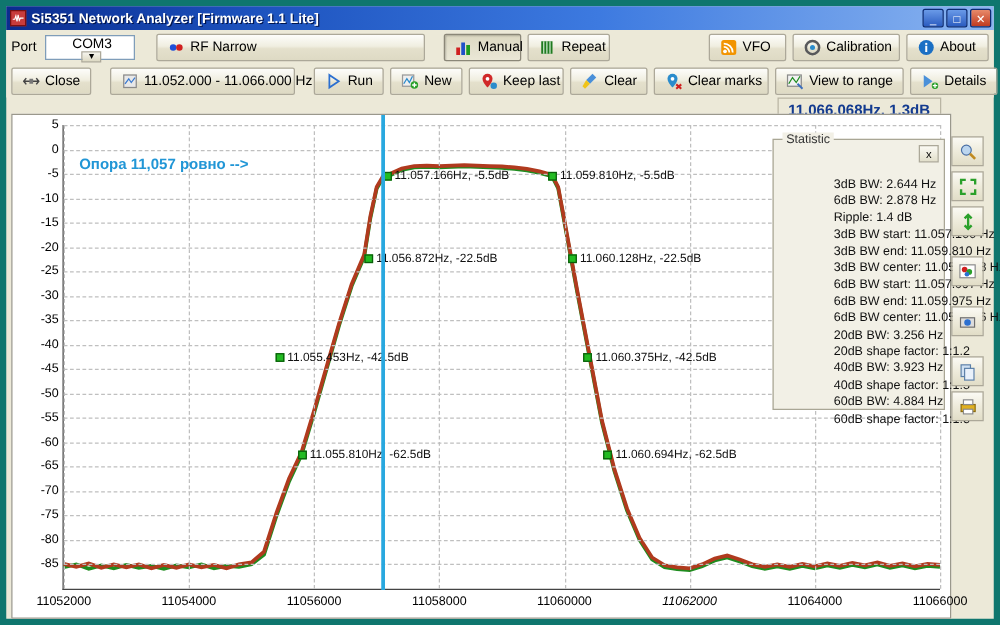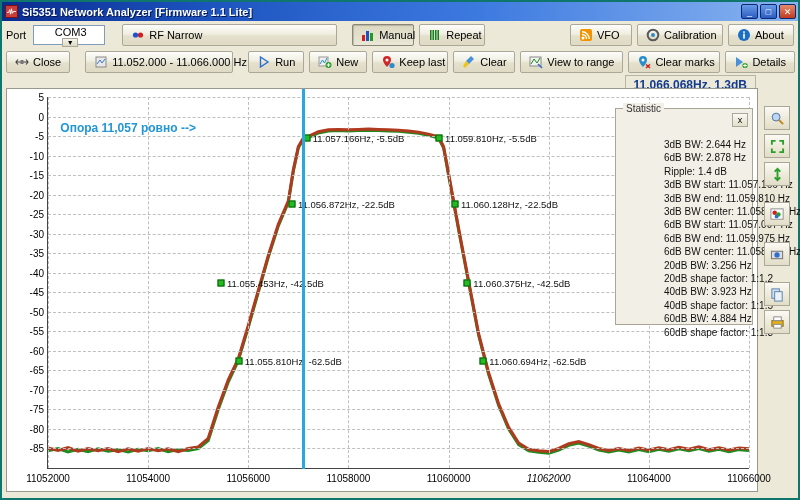--- a/index.html
+++ b/index.html
@@ -8,21 +8,21 @@
     width: 800px; height: 500px;
     font-family: "Liberation Sans", sans-serif;
     font-size: 11px;
     background: #d6d3c4;
     overflow: hidden;
   }
   .app {
     position: relative;
     width: 800px; height: 500px;
     background: #ece9d8;
-    border: 2px solid #0f766e;
+    border: 5px solid #0f766e;
   }
 
   
   .titlebar {
     height: 19px;
     background: linear-gradient(to right,#0a2c8f 0%, #1c52be 25%, #3d7ae0 60%, #8ab4f0 100%);
     display:flex; align-items:center;
     padding: 0 2px 0 3px;
     color:#fff;
   }
@@ -328,39 +328,39 @@
     </div>
     <div class="btn" style="width:62px">
       <span class="ico">
         <svg viewBox="0 0 14 14" width="14" height="14">
             <path d="M9 1 L12 4 L7 9 L4 6 Z" fill="#4a90d9"></path>
             <path d="M4 6 L7 9 L3 13 L1 11 Z" fill="#f0c419"></path>
           </svg>
       </span>
       <span>Clear</span>
     </div>
+    <div class="btn" style="width:92px">
+      <span class="ico">
+        <svg viewBox="0 0 14 14" width="14" height="14">
+            <path d="M6 1a4 4 0 0 1 4 4c0 3-4 7-4 7S2 8 2 5a4 4 0 0 1 4-4z" fill="#2b8ccc"></path>
+            <circle cx="6" cy="5" r="1.5" fill="#fff"></circle>
+            <path d="M9 9.5 L13 13 M13 9.5 L9 13" stroke="#d02020" stroke-width="1.6"></path>
+          </svg>
+      </span>
+      <span>Clear marks</span>
+    </div>
     <div class="btn" style="width:104px">
       <span class="ico">
         <svg viewBox="0 0 14 14" width="14" height="14">
             <rect x="1" y="2" width="11" height="9" fill="#f2f2f2" stroke="#8a8a8a"></rect>
             <path d="M2 9 L5 4 L8 8 L11 3" stroke="#1f8c1f" fill="none"></path>
             <path d="M9 9 L13 13" stroke="#3b6fbd" stroke-width="1.6"></path>
           </svg>
       </span>
       <span>View to range</span>
-    </div>
-    <div class="btn" style="width:92px">
-      <span class="ico">
-        <svg viewBox="0 0 14 14" width="14" height="14">
-            <path d="M6 1a4 4 0 0 1 4 4c0 3-4 7-4 7S2 8 2 5a4 4 0 0 1 4-4z" fill="#2b8ccc"></path>
-            <circle cx="6" cy="5" r="1.5" fill="#fff"></circle>
-            <path d="M9 9.5 L13 13 M13 9.5 L9 13" stroke="#d02020" stroke-width="1.6"></path>
-          </svg>
-      </span>
-      <span>Clear marks</span>
     </div>
     <div class="btn" style="width:70px">
       <span class="ico">
         <svg viewBox="0 0 14 14" width="14" height="14">
             <path d="M2 2 L9 7 L2 12 Z" fill="#4a90d9"></path>
             <circle cx="11" cy="10.5" r="2.6" fill="#2aa02a"></circle>
             <path d="M11 8.7v3.6M9.2 10.5h3.6" stroke="#fff" stroke-width="1"></path>
           </svg>
       </span>
       <span>Details</span>

